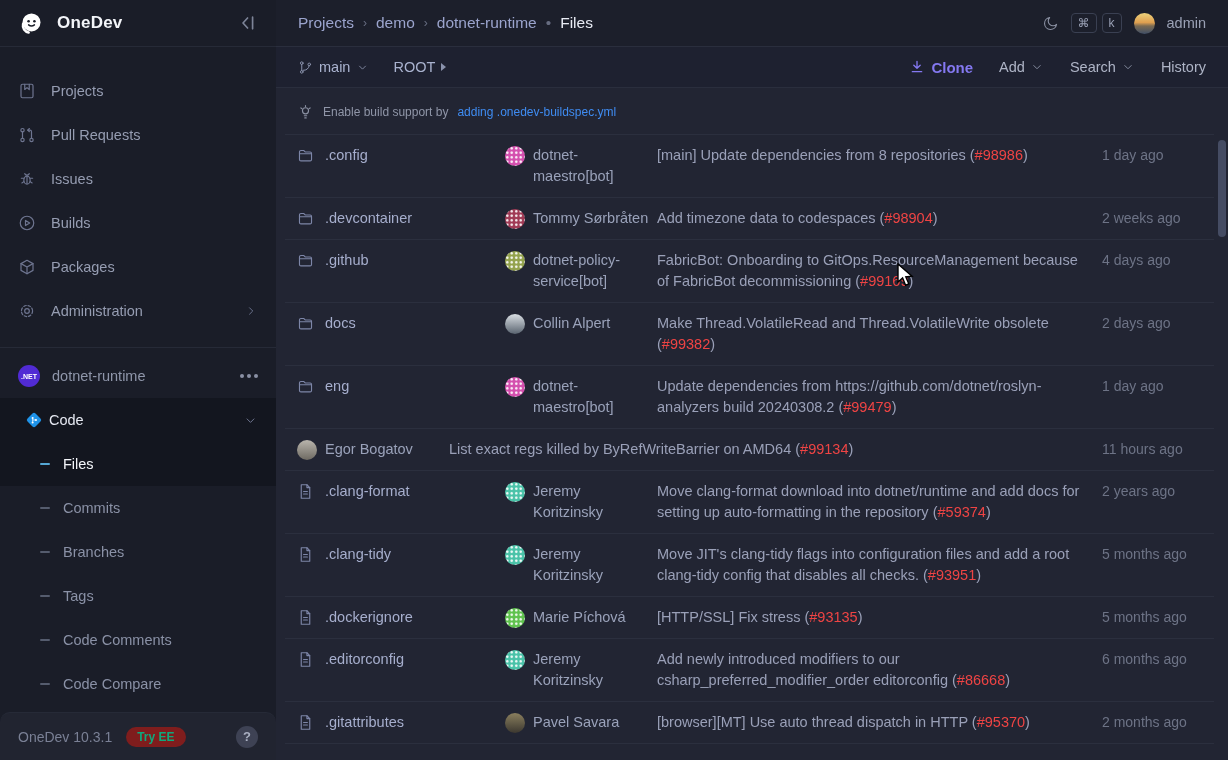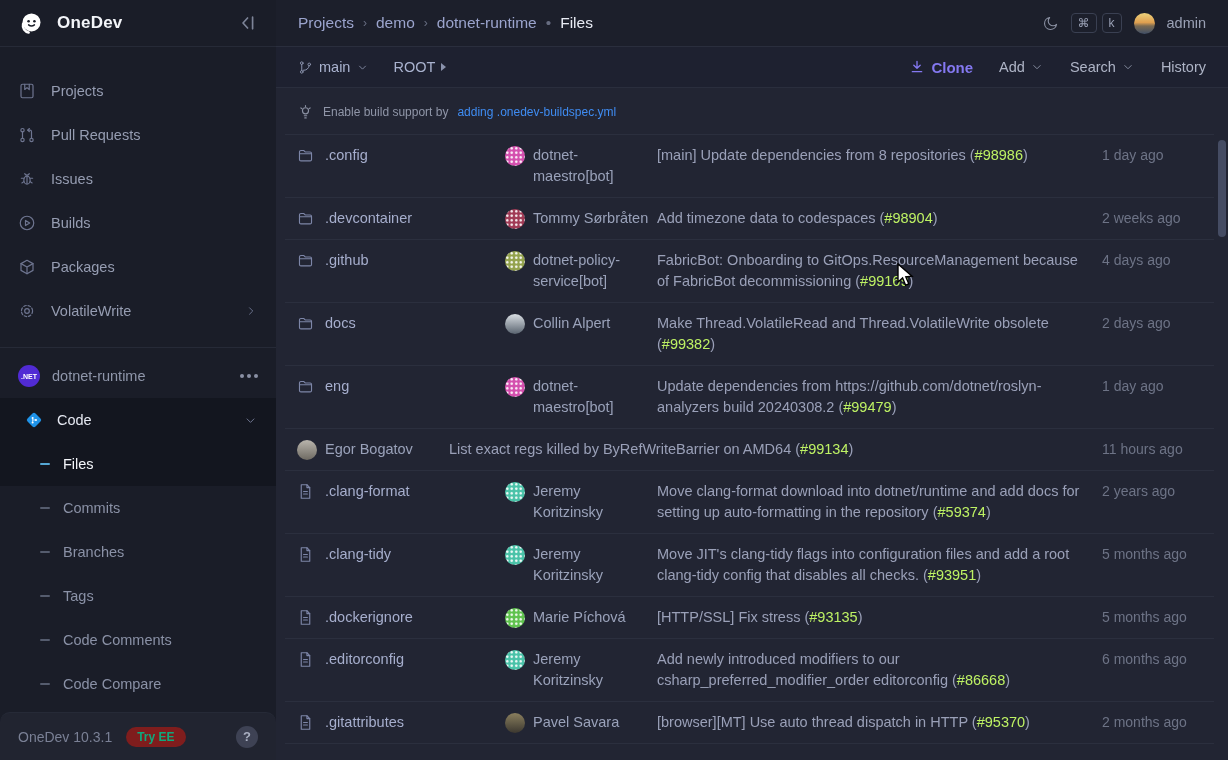--- a/index.html
+++ b/index.html
@@ -19,21 +19,21 @@
   .nav-item .chev { margin-left:auto; }
   .ic { width:18px; height:18px; stroke:#6e7590; stroke-width:1.6; fill:none;
     stroke-linecap:round; stroke-linejoin:round; flex:none; }
   .nav-divider { border-top:1px solid #262a37; margin:14px 0 6px; }
   .project-row { height:44px; display:flex; align-items:center; gap:12px; padding:0 18px;
     color:#8f96aa; font-size:14.5px; }
   .net-badge { width:22px; height:22px; border-radius:50%; background:#512bd4; color:#fff;
     font-size:7px; font-weight:bold; display:flex; align-items:center; justify-content:center; flex:none; }
   .dots { margin-left:auto; display:flex; gap:3px; cursor:pointer; }
   .dots i { width:4px; height:4px; border-radius:50%; background:#8a90a4; }
-  .code-row { height:44px; display:flex; align-items:center; gap:13px; padding:0 18px 0 24px;
+  .code-row { height:44px; display:flex; align-items:center; gap:5px; padding:0 18px 0 24px;
     background:#13161f; color:#e6e9f2; font-size:14.5px; cursor:pointer; }
   .code-row .chev { margin-left:auto; }
   .sub-item { height:44px; display:flex; align-items:center; gap:13px; padding:0 18px 0 40px;
     color:#8a91a6; font-size:14.5px; cursor:pointer; }
   .sub-item .dash { width:10px; height:2px; background:#555c6e; border-radius:1px; flex:none; }
   .sub-item.active { background:#13161f; color:#f4f6fa; }
   .sub-item.active .dash { background:#55a7d4; }
   .sidebar-footer { height:48px; flex:none; border-top:1px solid #262a37; background:#212430;
     display:flex; align-items:center; gap:14px; padding:0 18px; border-radius:10px 10px 0 0; }
   .version { color:#7a8095; font-size:14px; }
@@ -79,21 +79,21 @@
   .banner a { color:#3f8cf2; text-decoration:none; cursor:pointer; }
 
   .file-row { display:flex; align-items:flex-start; padding:10px 12px;
     border-bottom:1px solid #2b2f3e; font-size:14.5px; line-height:21px; cursor:pointer; }
   .col-name { width:208px; flex:none; display:flex; gap:11px; color:#a6aecd; }
   .col-name .ic { width:17px; height:17px; margin-top:2px; stroke:#7d86a8; }
   .col-author { width:152px; flex:none; display:flex; gap:8px; color:#9aa2ba;
     overflow-wrap:anywhere; padding-right:6px; }
   .avatar { width:20px; height:20px; border-radius:50%; flex:none; margin-top:1px; }
   .col-msg { flex:1; color:#9aa0b8; padding-right:18px; overflow-wrap:anywhere; }
-  .issue-link { color:#bef264; text-decoration:none; cursor:pointer; }
+  .issue-link { color:#ef4444; text-decoration:none; cursor:pointer; }
   .col-date { width:100px; flex:none; color:#6d7386; font-size:14px; }
 
   .scroll-thumb { position:absolute; right:2px; top:140px; width:8px; height:97px;
     background:#454c63; border-radius:4px; }
   .cursor { position:absolute; left:618px; top:262px; z-index:99; pointer-events:none; }
 </style>
 </head>
 <body>
 
 <svg width="0" height="0" style="position:absolute">
@@ -219,21 +219,21 @@
               <use href="#i-package-icon"></use>
             </svg>
     <span class="nav-label">Packages</span>
 
   </div>
 
   <div class="nav-item">
     <svg class="ic">
               <use href="#i-gear-icon"></use>
             </svg>
-    <span class="nav-label">VolatileWrite</span>
+    <span class="nav-label">Administration</span>
     <svg class="ic chev" style="width:14px;height:14px">
               <use href="#i-chevron-right-icon"></use>
             </svg>
   </div>
 </div>
       <div class="nav-divider"></div>
 
       <div class="project-row">
         <span class="net-badge">.NET</span>
         <span>dotnet-runtime</span>

